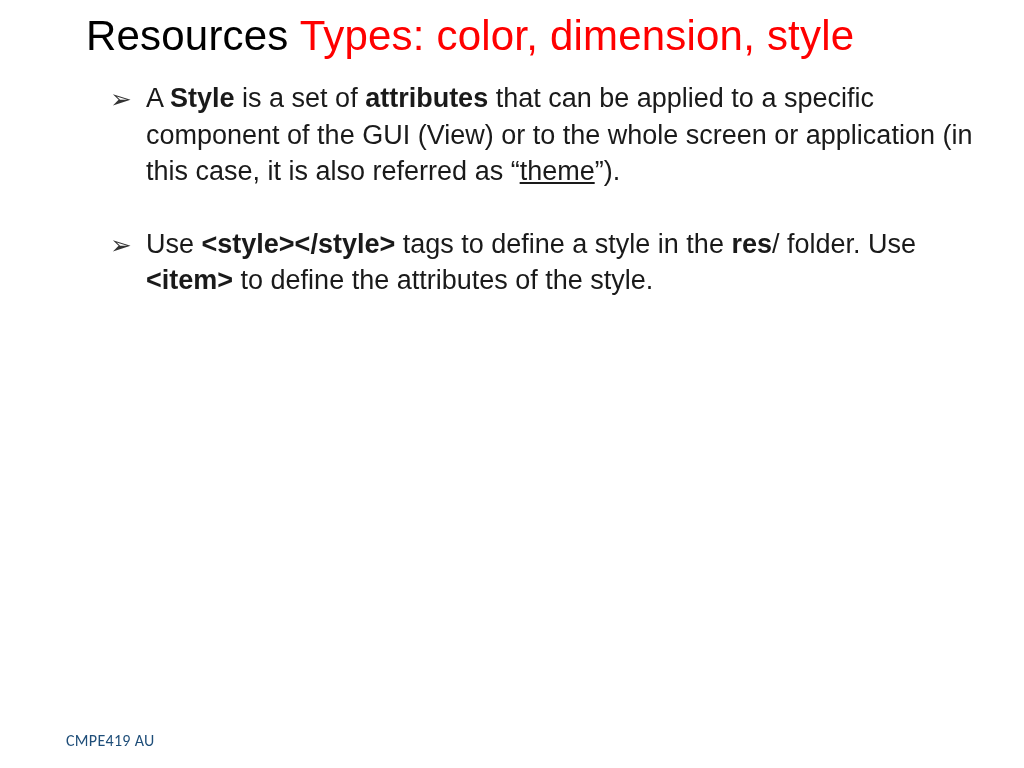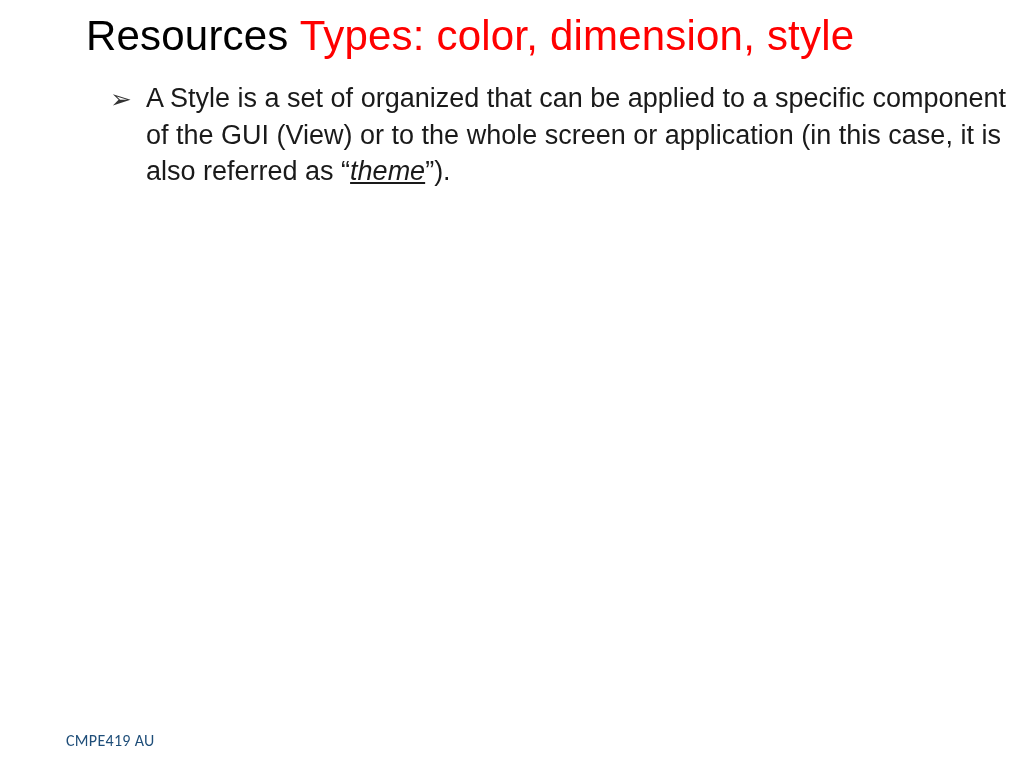--- a/index.html
+++ b/index.html
@@ -43,22 +43,22 @@
     color: #1a1a1a;
   }
   ul.bullets > li::before {
     content: "➢";
     position: absolute;
     left: -6px;
     top: 2px;
     font-size: 26px;
     color: #333333;
   }
-  .b { font-weight: 400; }
-  .ui { font-style: italic; text-decoration: underline; }
+  .b { font-weight: 700; }
+  .ui { text-decoration: underline; }
   .footer {
     position: absolute;
     left: 30px;
     bottom: 18px;
     font-size: 16px;
     color: #1f4e79;
     font-family: Calibri, Arial, sans-serif;
     letter-spacing: 0.3px;
   }
 </style>
@@ -67,22 +67,25 @@
 
 <div class="slide">
 
   <h1 class="title">
     <span class="black">Resources </span><span class="red">Types: color, dimension, style</span>
   </h1>
 
   <ul class="bullets">
 
     <li>
-      <span>A </span><span class="b">Style</span><span> is a set of </span><span class="b">organized</span><span> that can be applied to a specific component of the GUI (View) or to the whole screen or application (in this case, it is also referred as “</span><span class="ui">theme</span><span>”).</span>
+      <span>A </span><span class="b">Style</span><span> is a set of </span><span class="b">attributes</span><span> that can be applied to a specific component of the GUI (View) or to the whole screen or application (in this case, it is also referred as “</span><span class="ui">theme</span><span>”).</span>
     </li>
 
 
 
+    <li>
+      <span>Use </span><span class="b">&lt;style&gt;&lt;/style&gt;</span><span> tags to define a style in the </span><span class="b">res</span><span>/ folder. Use </span><span class="b">&lt;item&gt;</span><span> to define the attributes of the style.</span>
+    </li>
 
   </ul>
 
   <div class="footer">CMPE419 AU</div>
 </div>
 
 </body></html>

